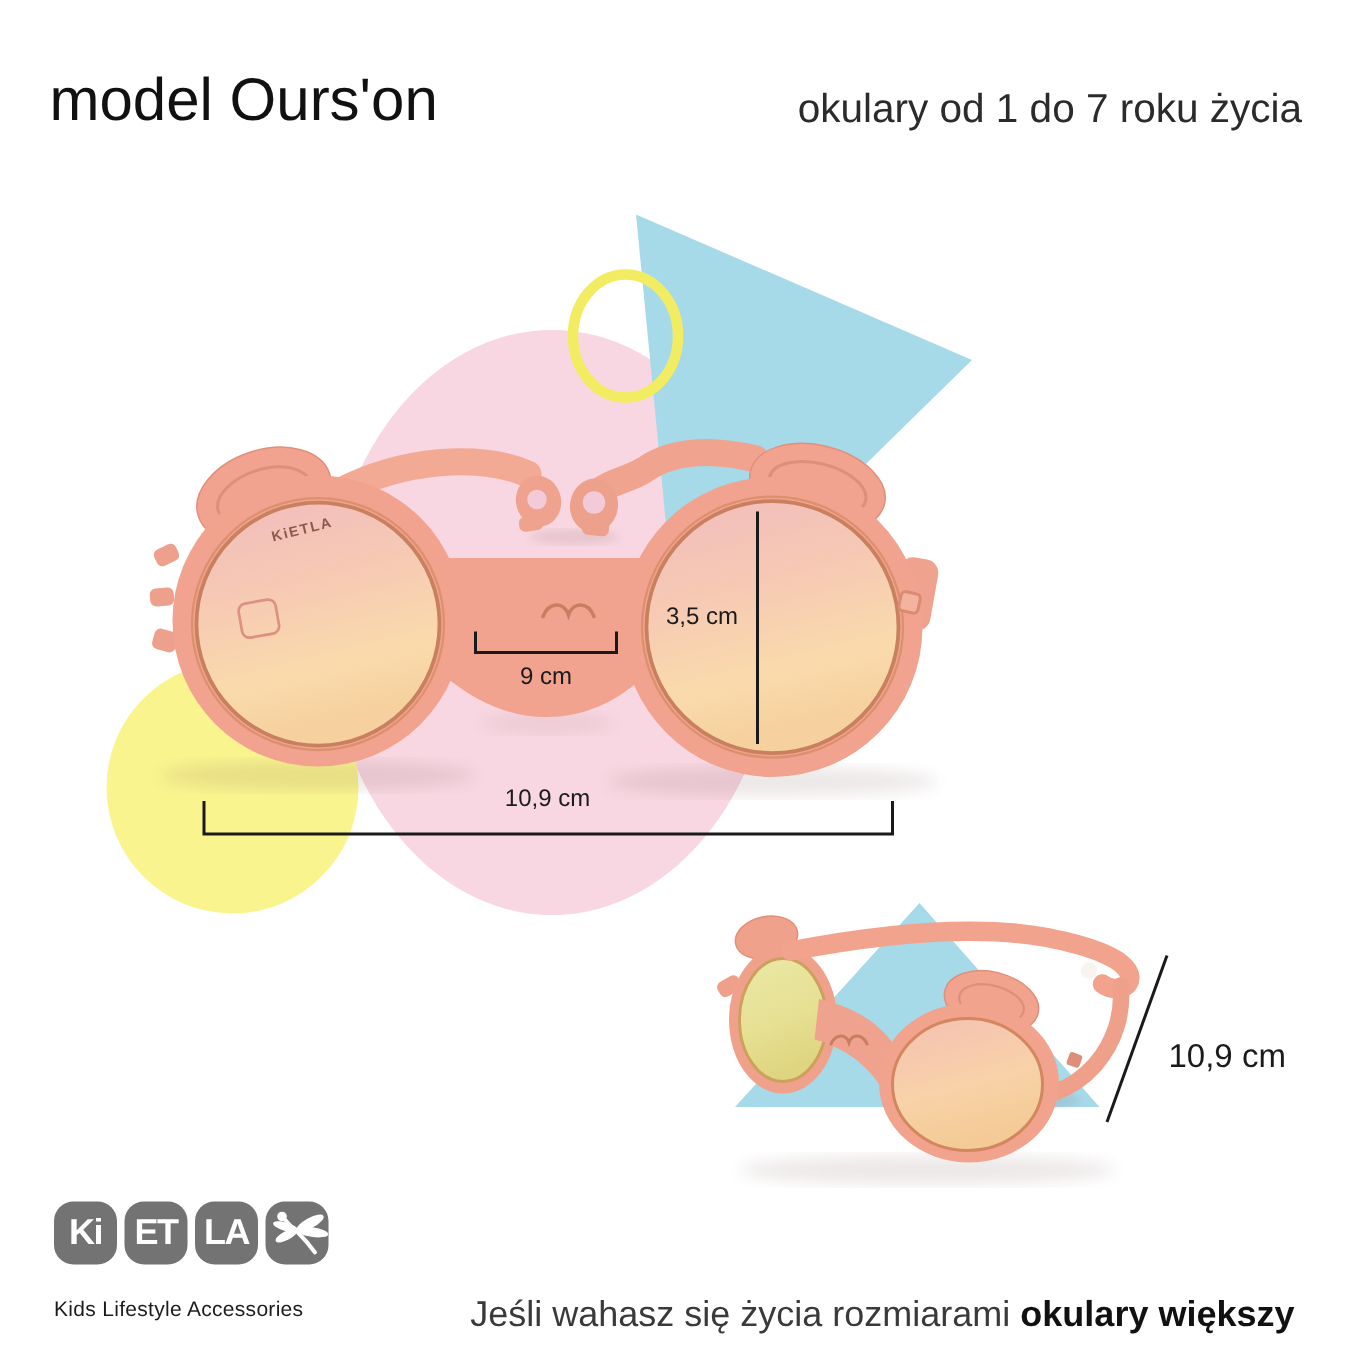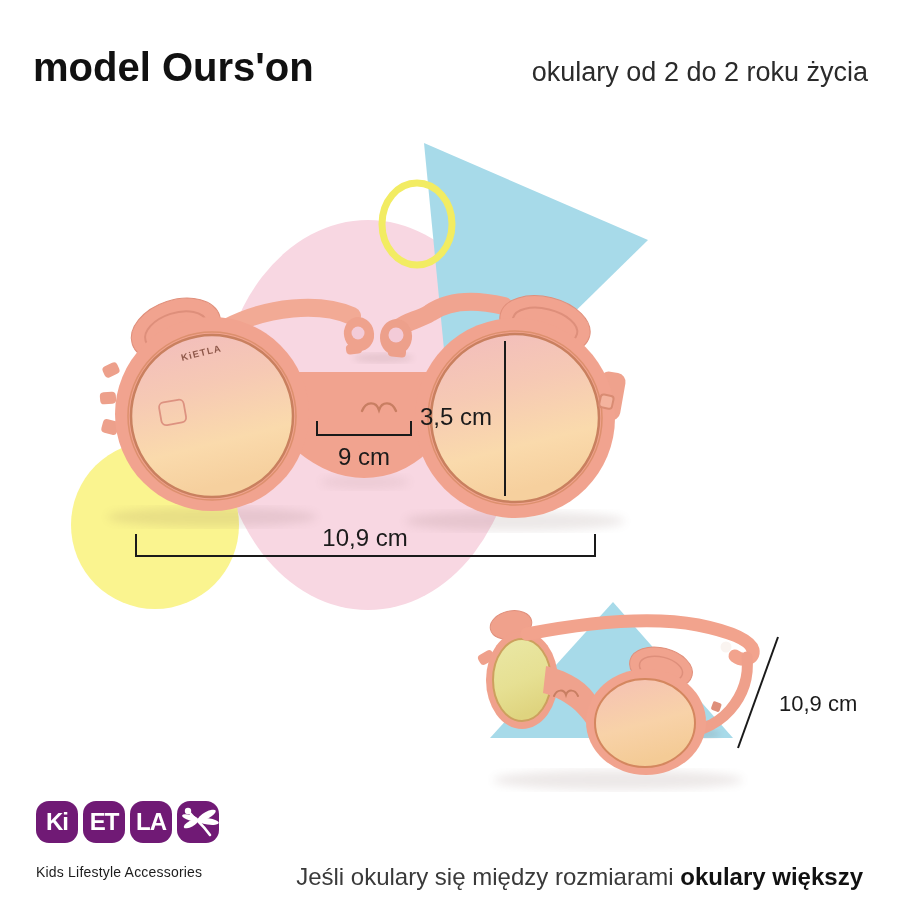--- a/index.html
+++ b/index.html
@@ -1,32 +1,32 @@
 <!DOCTYPE html>
 <html><head>
 <meta charset="utf-8">
 <style>
   html,body{margin:0;padding:0;background:#ffffff;}
   .stage{
     position:relative;width:900px;height:900px;background:#ffffff;overflow:hidden;
     font-family:"Liberation Sans", sans-serif;color:#1a1a1a;
   }
   .abs{position:absolute;}
-  .title{left:33px;top:45px;font-size:40px;font-weight:bold;color:#111;letter-spacing:0;}
+  .title{left:33px;top:45px;font-size:40px;font-weight:normal;color:#111;letter-spacing:0;}
   .subtitle{right:32px;top:57px;font-size:27px;font-weight:400;color:#2b2b2b;}
-  .mlabel{font-size:24px;color:#1b1b1b;}
+  .mlabel{font-size:16px;color:#1b1b1b;}
   .m35{left:392px;top:403px;width:100px;text-align:right;}
   .m2{left:314px;top:443px;width:100px;text-align:center;}
   .m109f{left:265px;top:524px;width:200px;text-align:center;}
   .m109s{left:779px;top:691px;font-size:22px;}
   .footer{right:37px;top:835px;font-size:24px;color:#3a3a3a;white-space:pre;}
   .footer b{color:#111;}
   .logo{left:36px;top:801px;width:200px;}
   .logo-row{display:flex;gap:5px;}
-  .logo-sq{width:42px;height:42px;background:#701a75;border-radius:13px;
+  .logo-sq{width:42px;height:42px;background:#737373;border-radius:13px;
     display:flex;align-items:center;justify-content:center;
     color:#ffffff;font-weight:bold;font-size:24px;letter-spacing:-1px;}
   .logo-tag{margin-top:21px;font-size:14px;color:#1c1c1c;letter-spacing:0.2px;white-space:nowrap;}
   svg text{font-family:"Liberation Sans", sans-serif;}
 </style>
 </head>
 <body>
 
 <div class="stage">
 
@@ -138,21 +138,21 @@
 
     <g stroke="#1A1A1A" stroke-width="2" fill="none">
       <line x1="505" y1="341" x2="505" y2="496"></line>
       <polyline points="317,421 317,435 411,435 411,421"></polyline>
       <polyline points="136,534 136,556 595,556 595,534"></polyline>
       <line x1="778" y1="637" x2="738" y2="748"></line>
     </g>
   </svg>
 
   <div class="abs title">model Ours'on</div>
-  <div class="abs subtitle">okulary od 2 do 2 roku życia</div>
+  <div class="abs subtitle">okulary od 1 do 7 roku życia</div>
 
   <div class="abs mlabel m35">3,5 cm</div>
   <div class="abs mlabel m2">9 cm</div>
   <div class="abs mlabel m109f">10,9 cm</div>
   <div class="abs mlabel m109s">10,9 cm</div>
 
   <div class="abs logo">
     <div class="logo-row">
       <div class="logo-sq">
         <span>Ki</span>
@@ -175,16 +175,16 @@
               <ellipse transform="rotate(196) translate(8,0)" rx="8.5" ry="2.8"></ellipse>
             </g>
           </g>
         </svg>
       </div>
     </div>
     <div class="logo-tag">Kids Lifestyle Accessories</div>
   </div>
 
   <div class="abs footer">
-    <span>Jeśli okulary się między rozmiarami </span><b>okulary większy</b>
+    <span>Jeśli wahasz się życia rozmiarami </span><b>okulary większy</b>
   </div>
 
 </div>
 
 </body></html>

